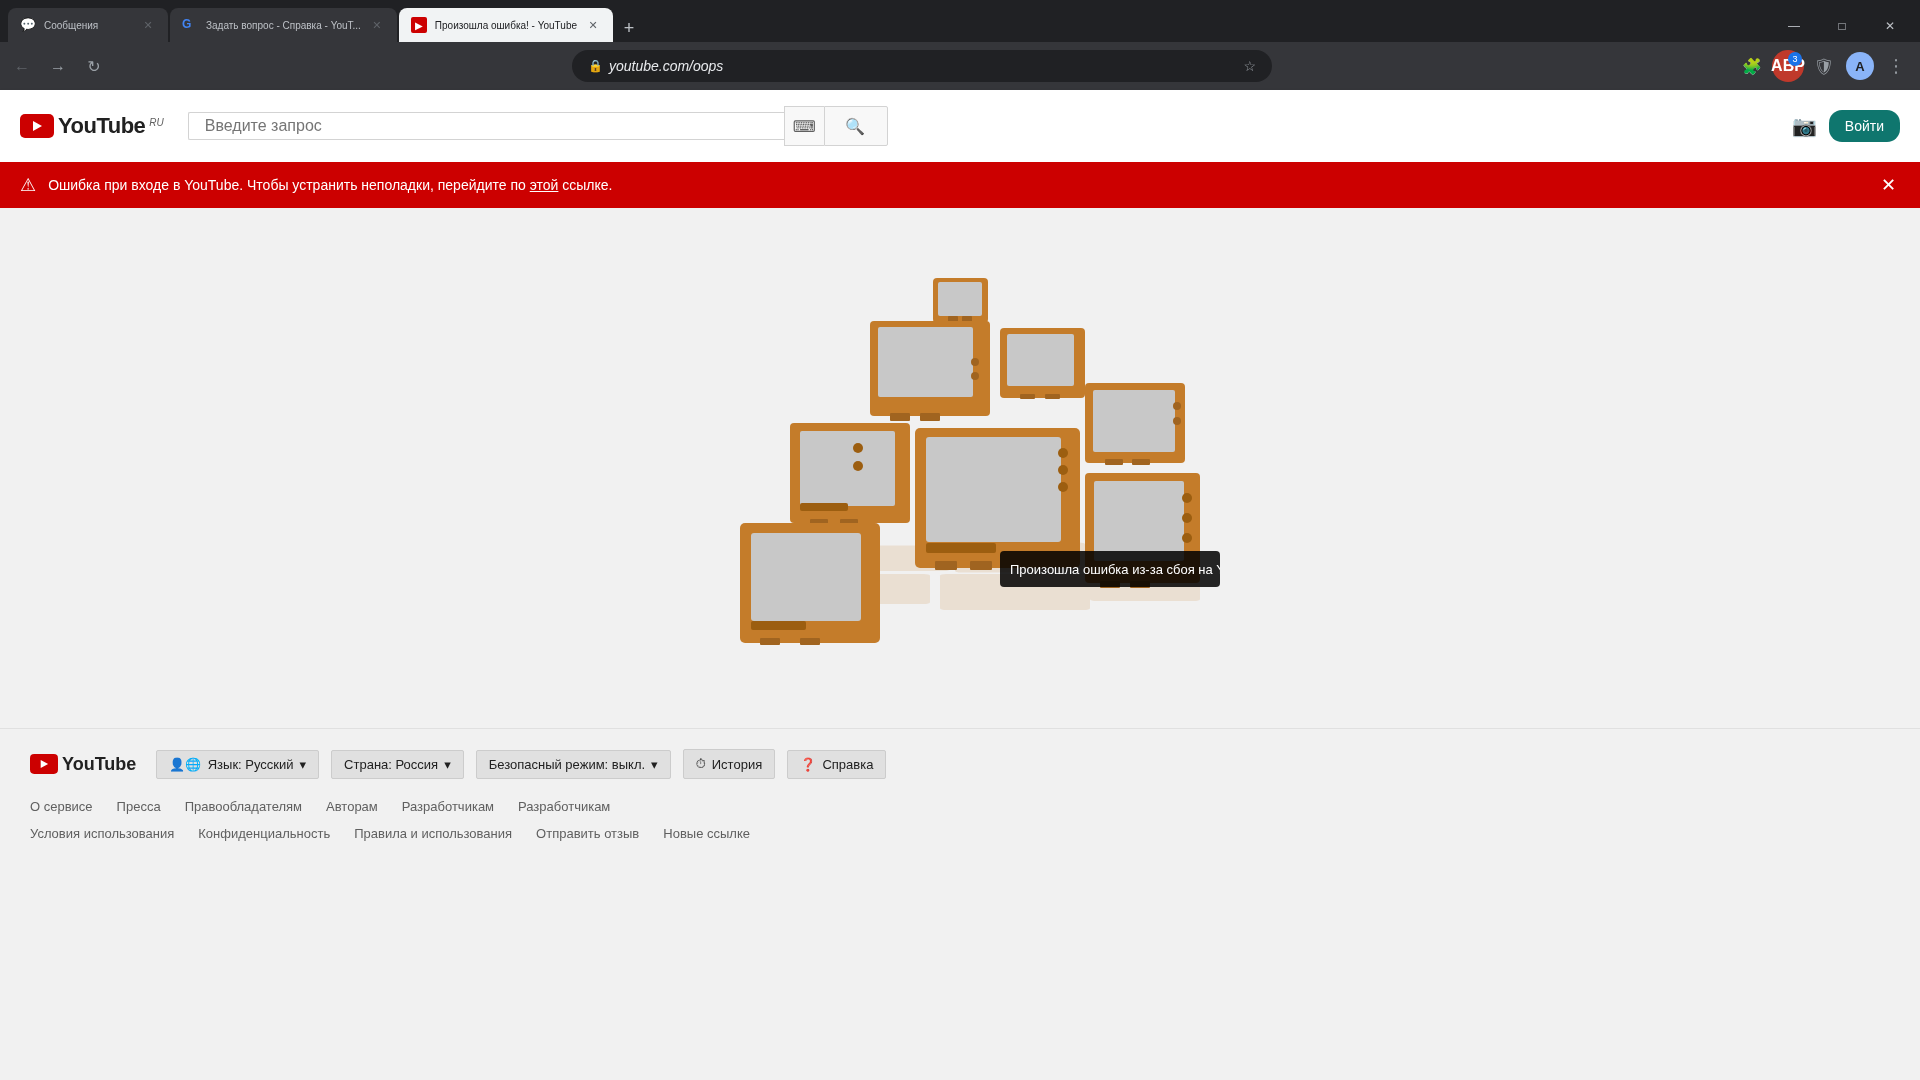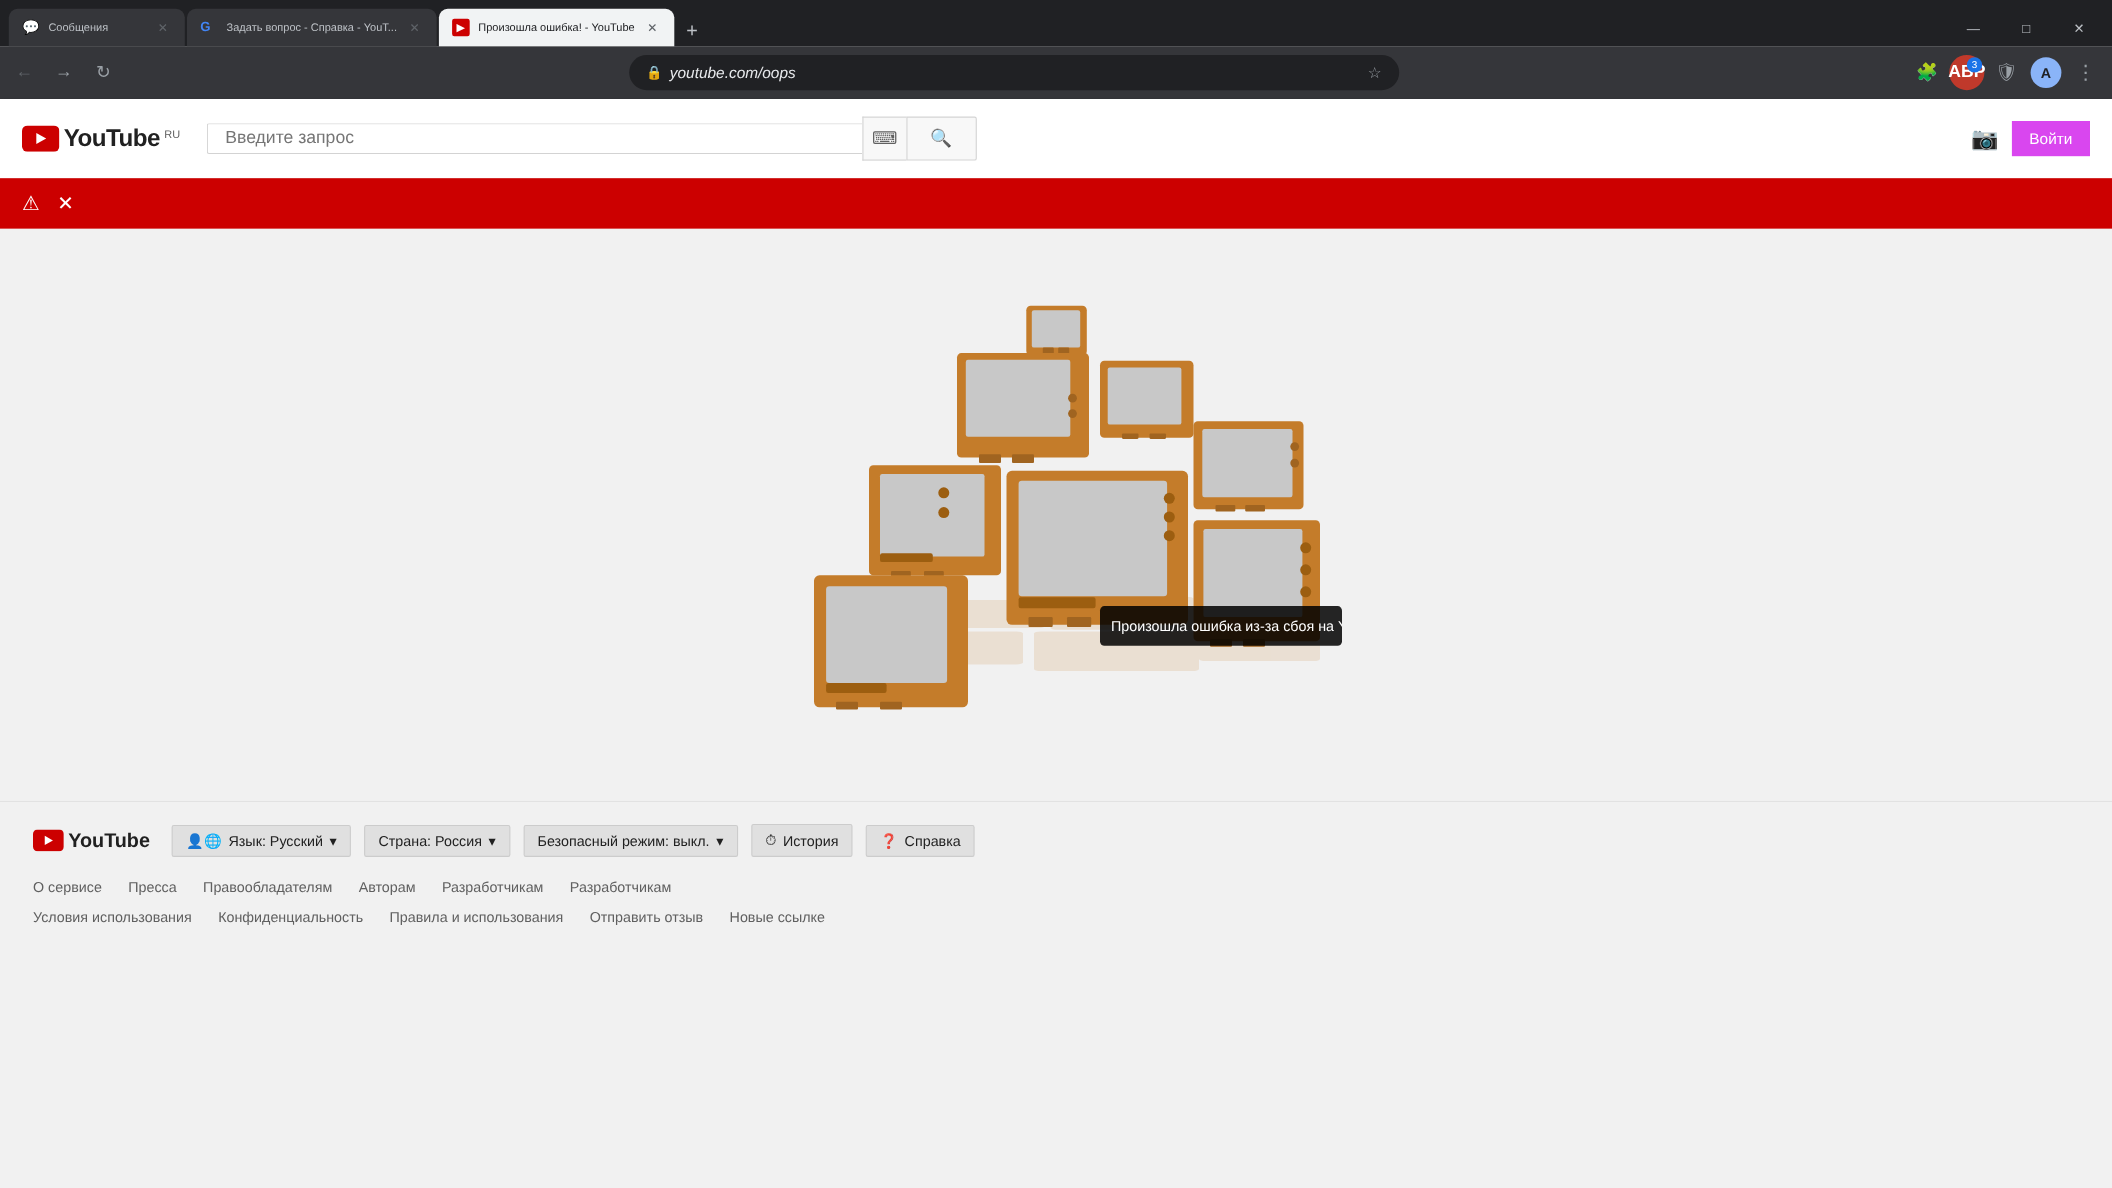--- a/index.html
+++ b/index.html
@@ -165,20 +165,21 @@
       font-size: 22px;
       font-weight: bold;
       color: #212121;
       letter-spacing: -0.5px;
     }
     .yt-logo-ru {
       font-size: 10px;
       color: #606060;
       align-self: flex-start;
       margin-top: 4px;
+      font-style: italic;
     }
     .yt-search-area {
       display: flex;
       align-items: center;
       flex: 1;
       max-width: 700px;
     }
     .yt-search-input {
       flex: 1;
       border: 1px solid #d3d3d3;
@@ -219,24 +220,24 @@
       align-items: center;
       gap: 12px;
       margin-left: auto;
     }
     .yt-camera-btn {
       color: #606060;
       font-size: 20px;
       cursor: pointer;
     }
     .yt-signin-btn {
-      background: #d946ef;
+      background: #0f766e;
       color: #fff;
       border: none;
-      border-radius: 0;
+      border-radius: 13px;
       padding: 8px 16px;
       font-size: 14px;
       font-weight: 500;
       cursor: pointer;
       white-space: nowrap;
     }
 
     
     .error-banner {
       background: #cc0000;
@@ -450,20 +451,25 @@
   </div>
 
   <div class="yt-header-actions">
     <span class="yt-camera-btn">📷</span>
     <button class="yt-signin-btn">Войти</button>
   </div>
 </div>
 
 <div class="error-banner">
   <span class="error-banner-icon">⚠</span>
+  <span class="error-banner-text">
+    <span>Ошибка при входе в YouTube. Чтобы устранить неполадки, перейдите по</span>
+    <a class="error-link"> <span>этой</span></a>
+    <span> <span>ссылке.</span></span>
+  </span>
   <span class="error-close">✕</span>
 </div>
 
 <div class="main-content">
 
   <div class="tv-svg-container">
     <svg width="520" height="380" viewBox="0 0 520 380">
 
       <g opacity="0.15" transform="translate(0,340) scale(1,-0.3)">
 

